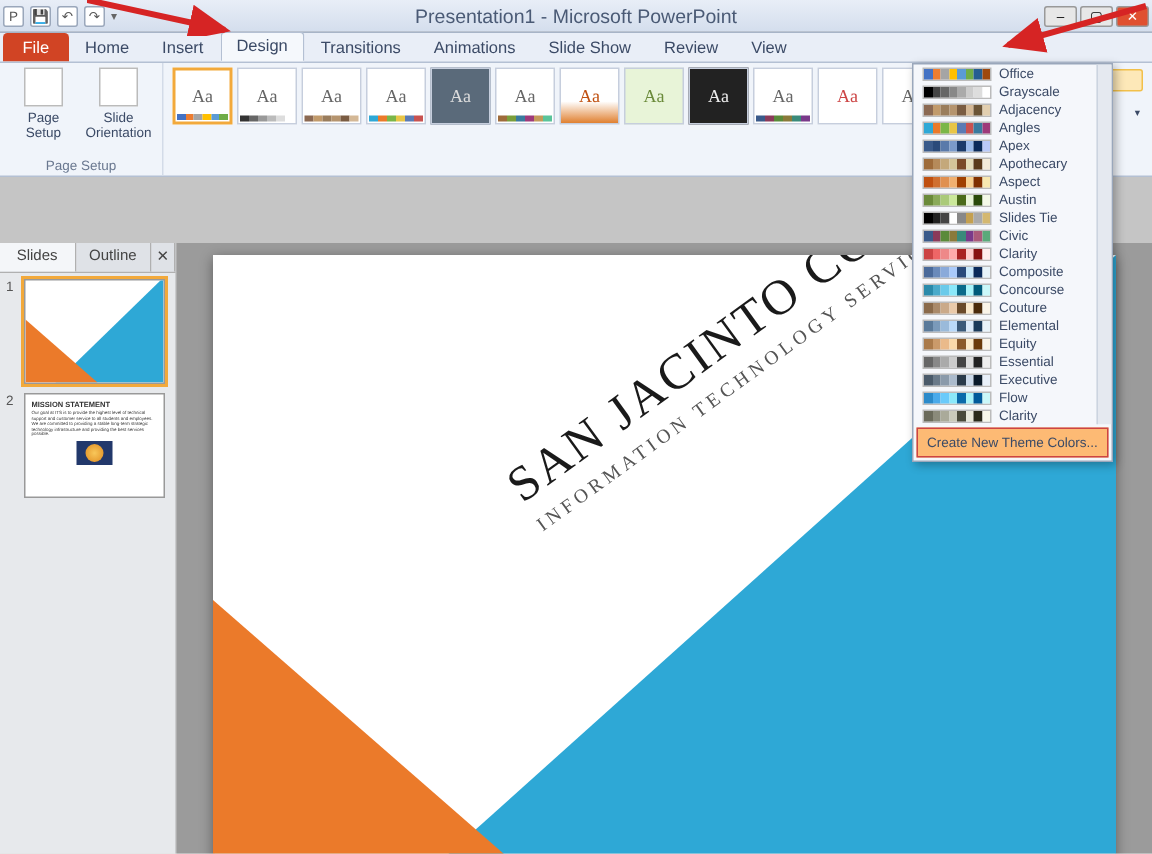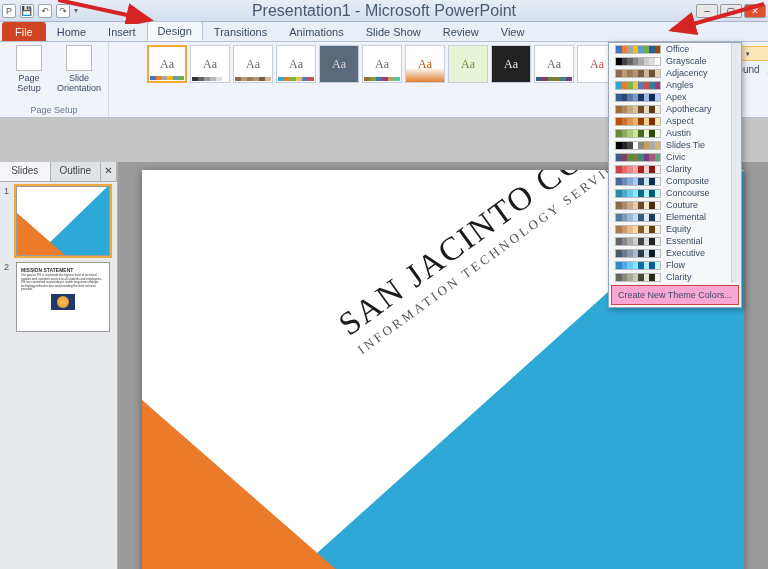--- a/index.html
+++ b/index.html
@@ -1,40 +1,40 @@
 <!DOCTYPE html>
 <html><head>
 <meta charset="utf-8">
 <style>
 * { box-sizing: border-box; margin: 0; padding: 0; font-family: "Segoe UI", Tahoma, sans-serif; }
 body { width: 768px; height: 569px; background: #c5c5c5; overflow: hidden; position: relative; }
 
 .titlebar { height: 22px; background: linear-gradient(#e8eef7,#d4deed); display: flex; align-items: center; justify-content: space-between; padding: 0 2px; border-bottom: 1px solid #a7b4c7; }
 .tb-left { display: flex; align-items: center; gap: 4px; font-size: 10px; color: #555; }
 .tb-left .qat { width: 14px; height: 14px; background: #fff; border: 1px solid #9aa7bb; border-radius: 2px; display: inline-flex; align-items: center; justify-content: center; font-size: 9px; }
-.tb-title { font-size: 16px; color: #4a5a75; position: absolute; left: 50%; transform: translateX(-50%); }
+.tb-title { font-size: 13px; color: #4a5a75; position: absolute; left: 50%; transform: translateX(-50%); }
 .winbtns { display: flex; gap: 2px; }
 .winbtn { width: 22px; height: 14px; border: 1px solid #999; border-radius: 2px; font-size: 9px; text-align: center; line-height: 12px; }
 .min { background: #e7e7e7; }
 .max { background: #e7e7e7; }
 .close { background: #e05030; color: #fff; }
 
 .ribbon-tabs { height: 20px; background: #e9eef7; display: flex; align-items: flex-end; padding-left: 2px; border-bottom: 1px solid #b4c0d3; font-size: 11px; }
 .rtab { padding: 3px 10px; color: #3b4a66; cursor: pointer; border: 1px solid transparent; border-bottom: none; }
 .rtab.file { background: #d14424; color: #fff; border-radius: 3px 3px 0 0; padding: 3px 12px; }
 .rtab.active { background: #f5f8fc; border: 1px solid #b4c0d3; border-bottom: 1px solid #f5f8fc; border-radius: 3px 3px 0 0; }
 
 .ribbon { height: 76px; background: #f0f4fa; border-bottom: 1px solid #b4c0d3; display: flex; font-size: 10px; }
 .rgroup { border-right: 1px solid #d3dbe8; padding: 3px 6px 0; display: flex; flex-direction: column; justify-content: space-between; height: 100%; }
 .rgroup-label { text-align: center; color: #6a7890; font-size: 9px; padding: 2px 0; }
 .rgroup-body { display: flex; gap: 4px; flex: 1; align-items: flex-start; }
 .big-btn { display: flex; flex-direction: column; align-items: center; width: 46px; gap: 2px; font-size: 9px; color: #3b4a66; text-align: center; }
 .big-btn .icon { width: 26px; height: 26px; border: 1px solid #bbb; background: #fff; }
 
-.theme-gallery { display: flex; gap: 3px; flex-wrap: nowrap; margin-left: 32px; }
+.theme-gallery { display: flex; gap: 3px; flex-wrap: nowrap; }
 .theme-thumb { width: 40px; height: 38px; border: 1px solid #c6cedd; background: #fff; position: relative; display: flex; align-items: center; justify-content: center; font-size: 8px; color: #666; }
 .theme-thumb.selected { border: 2px solid #f2a93b; }
 .theme-thumb .aa { font-size: 12px; font-family: Georgia, serif; }
 .theme-swatch { position: absolute; bottom: 1px; left: 1px; right: 1px; height: 4px; display: flex; }
 .theme-swatch span { flex: 1; }
 
 .ribbon-side { display: flex; flex-direction: column; gap: 2px; padding: 4px 6px; font-size: 10px; color: #3b4a66; }
 .ribbon-side-item { display: flex; align-items: center; gap: 4px; padding: 1px 2px; }
 .color-swatch-tiny { width: 14px; height: 10px; border: 1px solid #999; background: linear-gradient(90deg,#c33,#3c3,#33c,#cc3); }
 
@@ -62,21 +62,21 @@
 .slide-text { position: absolute; left: 206px; top: 138px; transform: rotate(-36deg); transform-origin: left center; white-space: nowrap; }
 .slide-title { font-family: "Times New Roman", Georgia, serif; font-size: 33px; letter-spacing: 2px; color: #1a1a1a; }
 .slide-sub { font-family: "Times New Roman", Georgia, serif; font-size: 13px; letter-spacing: 3px; color: #555; margin-top: 2px; }
 
 .colors-menu { position: absolute; top: 42px; right: 26px; width: 134px; background: #f5f7fb; border: 1px solid #9aa7bb; box-shadow: 2px 2px 6px rgba(0,0,0,.3); font-size: 9px; z-index: 50; }
 .colors-header { padding: 3px 6px; color: #4a5a75; font-weight: bold; border-bottom: 1px solid #d3dbe8; font-size: 9px; }
 .colors-list { max-height: 258px; overflow: hidden; position: relative; }
 .color-row { display: flex; align-items: center; gap: 5px; padding: 1px 6px; color: #3b4a66; }
 .color-strip { width: 46px; height: 9px; display: flex; border: 1px solid #bbb; }
 .color-strip span { flex: 1; }
-.colors-footer { border: 1px solid #c44; margin: 2px; padding: 4px 6px; color: #3b4a66; background: #f9a8d4; }
+.colors-footer { border: 1px solid #c44; margin: 2px; padding: 4px 6px; color: #3b4a66; background: #fdba74; }
 .scroll-stub { position: absolute; right: 0; top: 0; bottom: 0; width: 10px; background: #e5e9f0; border-left: 1px solid #ccd4e0; }
 
 .statusbar { height: 4px; background: #dfe4ec; border-top: 1px solid #b4c0d3; }
 
 .arrow { position: absolute; z-index: 100; pointer-events: none; }
 
 .nav-arrows { position: absolute; right: 4px; bottom: 18px; display: flex; flex-direction: column; gap: 2px; }
 .nav-arrows div { width: 12px; height: 10px; font-size: 8px; color: #555; text-align: center; background: #e5e9f0; border: 1px solid #bbc5d5; }
 </style>
 </head>

